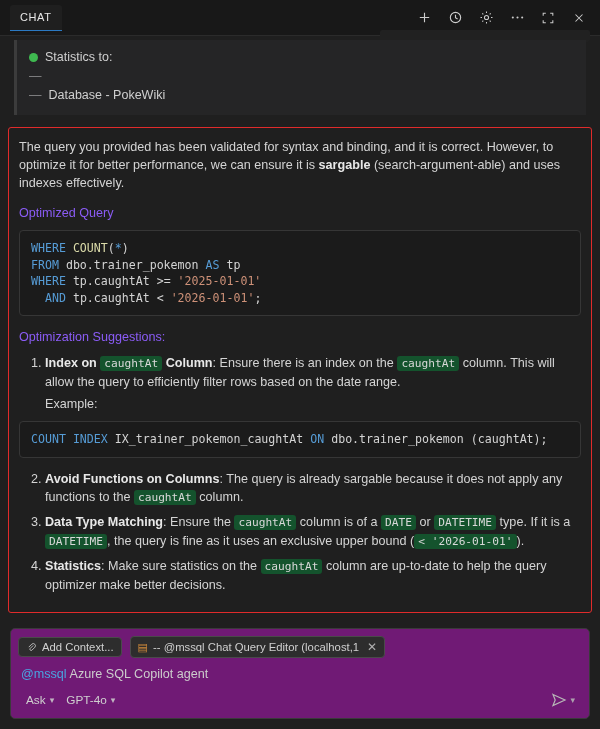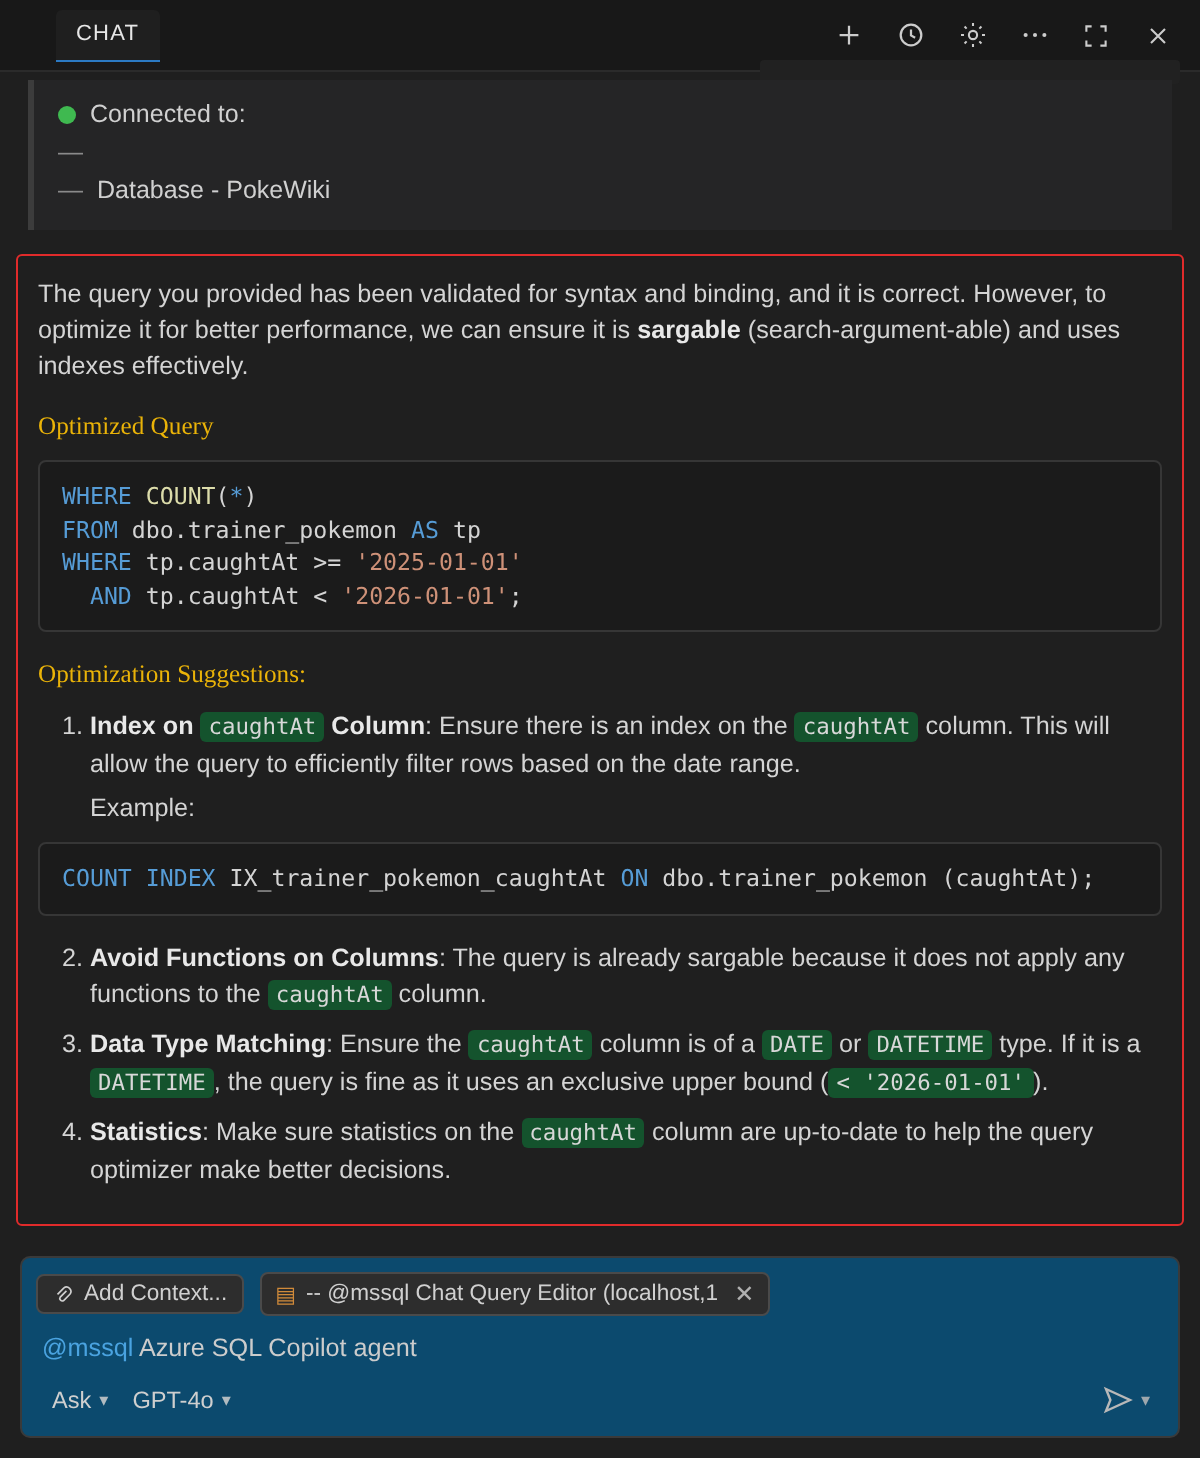--- a/index.html
+++ b/index.html
@@ -16,21 +16,21 @@
     display: flex; flex-direction: column;
     background: #1f1f1f;
     position: relative;
   }
   
   .titlebar {
     height: 36px;
     display: flex; align-items: center;
     background: #181818;
     border-bottom: 1px solid #2b2b2b;
-    padding: 0 6px 0 18px;
+    padding: 0 6px 0 0;
     flex: 0 0 auto;
   }
   .chat-tab {
     margin-left: 10px;
     padding: 6px 10px 7px 10px;
     font-size: 11px;
     letter-spacing: 0.6px;
     color: #e7e7e7;
     border-bottom: 1px solid #2b79c2;
     background: #1f1f1f;
@@ -91,21 +91,21 @@
     border-radius: 3px;
     padding: 10px 10px 12px 10px;
     font-size: 12.6px;
     line-height: 18px;
     color: #d4d4d4;
   }
   .answer-box p { margin: 0 0 12px 0; }
   .answer-box p:last-child { margin-bottom: 0; }
   .bold { font-weight: 700; color: #e8e8e8; }
 
-  .sub-head { margin: 0 0 8px 0; font-size: 12.6px; color: #eab308; font-family: Liberation Serif, serif; }
+  .sub-head { margin: 0 0 8px 0; font-size: 12.6px; color: #8b5cf6; }
 
   
   .code {
     background: #1b1b1b;
     border: 1px solid #363636;
     border-radius: 4px;
     padding: 9px 11px;
     font-family: "DejaVu Sans Mono", monospace;
     font-size: 11.6px;
     line-height: 16.5px;
@@ -130,21 +130,21 @@
     padding: 1px 4px;
     color: #d8d8d8;
   }
   .example-label { display:block; margin-top: 4px; }
 
   
   .composer {
     margin: 10px 10px 10px 10px;
     border: 1px solid #3a3a3a;
     border-radius: 5px;
-    background: #0c4a6e;
+    background: #701a75;
     flex: 0 0 auto;
     padding: 7px 7px 5px 7px;
   }
   .chips { display: flex; align-items: center; gap: 8px; }
   .chip {
     display: inline-flex; align-items: center; gap: 5px;
     border: 1px solid #4a4a4a;
     border-radius: 4px;
     background: #2d2d2d;
     padding: 3px 7px;
@@ -229,21 +229,21 @@
   </div>
 
   <div class="ghost-tab"></div>
 
   <div class="body">
 
 
     <div class="conn-block">
       <div class="conn-line">
         <span class="dot"></span>
-        <span>Connected to:</span>
+        <span>Statistics to:</span>
       </div>
       <div class="conn-line">
         <span class="dash">—</span>
       </div>
       <div class="conn-line">
         <span class="dash">—</span>
         <span>Database - PokeWiki</span>
       </div>
     </div>
 

